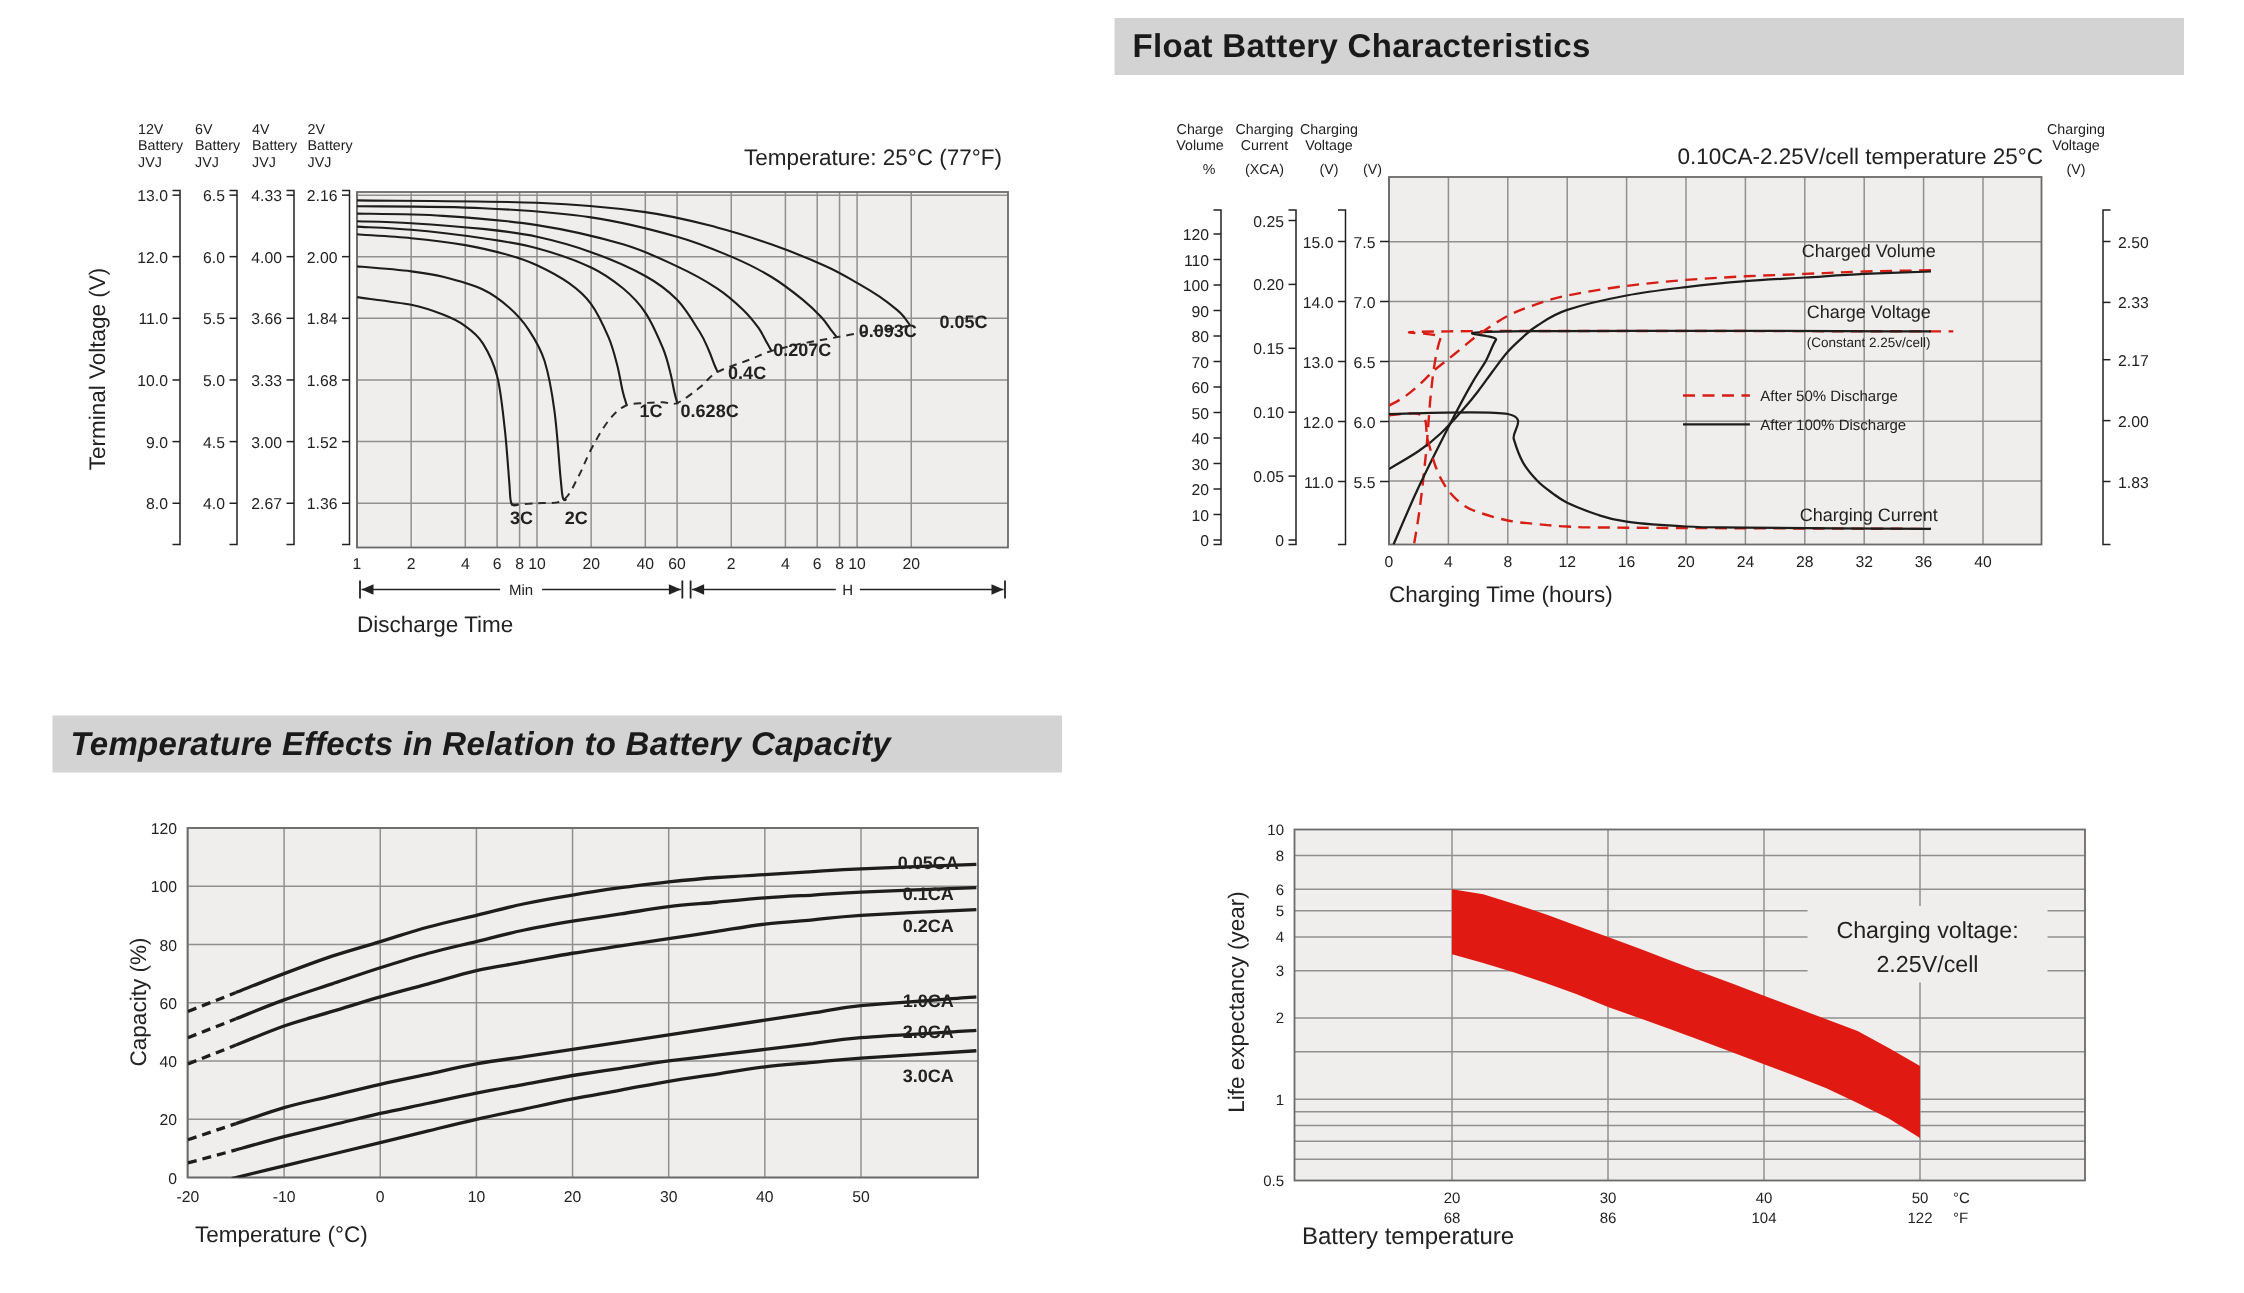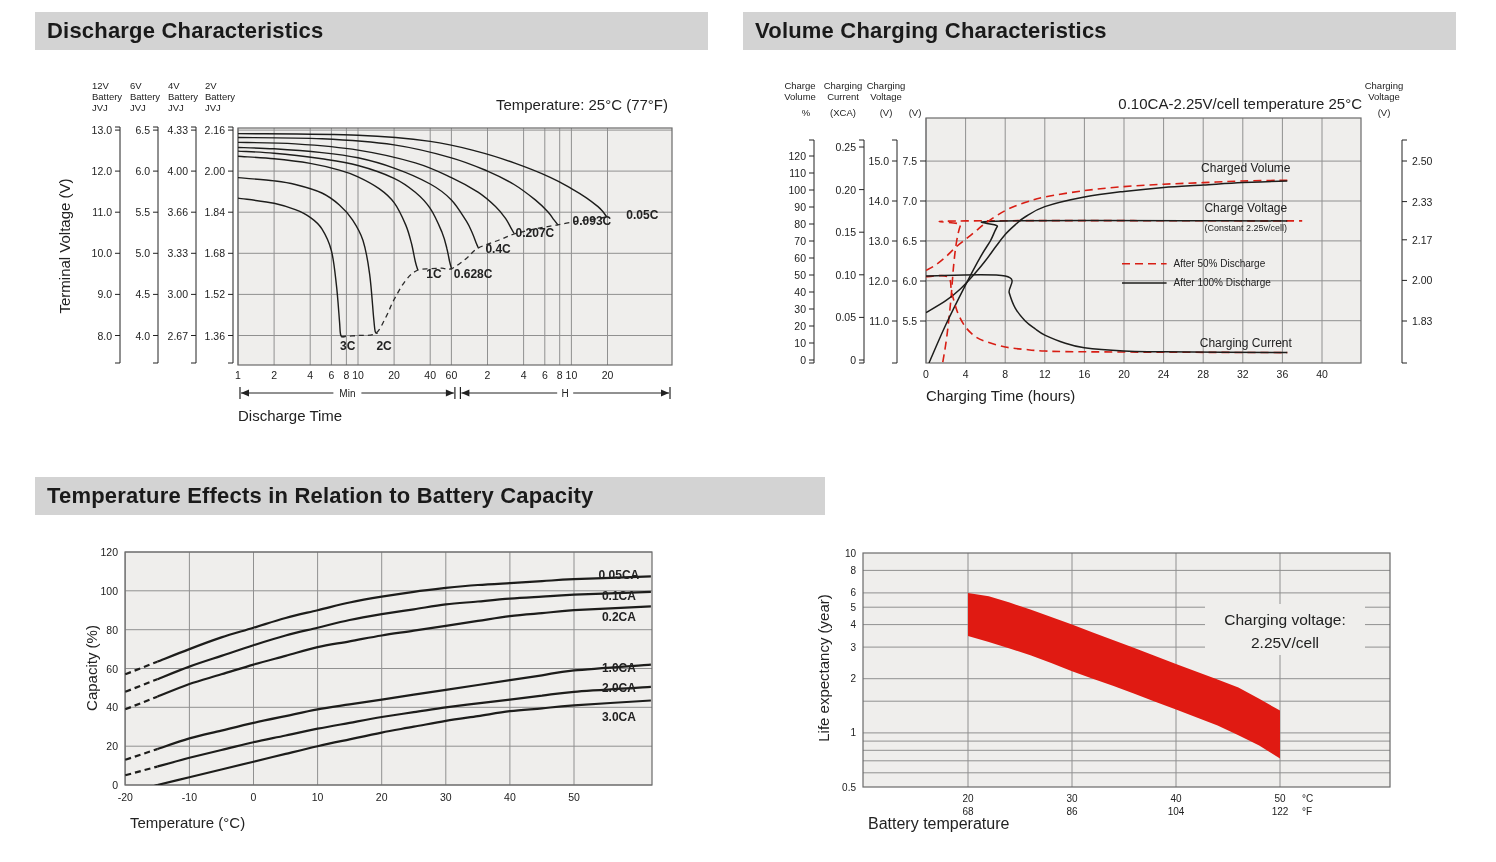--- a/index.html
+++ b/index.html
@@ -1,30 +1,29 @@
 <!DOCTYPE html>
 <html><head>
 <meta charset="utf-8">
 <style>
   html,body{margin:0;padding:0;background:#ffffff;}
   .page{position:relative;width:1496px;height:862px;background:#ffffff;font-family:"Liberation Sans",sans-serif;overflow:hidden;}
   .hdr{position:absolute;height:38px;background:#d3d3d3;color:#1a1a1a;font-weight:bold;font-size:22px;line-height:38px;padding-left:12px;box-sizing:border-box;letter-spacing:.2px;}
   #h-discharge{left:35px;top:12px;width:673px;}
   #h-float{left:743px;top:12px;width:713px;}
-  #h-capacity{left:35px;top:477px;width:790px;}
+  #h-capacity{left:35px;top:477px;width:673px;font-style:italic;}
   #h-life{left:743px;top:477px;width:713px;}
   svg#charts{position:absolute;left:0;top:0;}
   svg text{font-family:"Liberation Sans",sans-serif;fill:#222222;}
 </style>
 </head>
 <body>
 
 <div class="page">
-  <div class="hdr" id="h-discharge">Discharge Characteristics</div>
-  <div class="hdr" id="h-float">Volume Charging Characteristics</div>
+  <div class="hdr" id="h-float">Float Battery Characteristics</div>
   <div class="hdr" id="h-capacity">Temperature Effects in Relation to Battery Capacity</div>
   <svg id="charts" width="1496" height="862" viewBox="0 0 1496 862">
       <g>
         <rect x="238" y="128" width="434" height="237" fill="#efeeec"></rect>
         <clipPath id="clip-dis">
           <rect x="238" y="128" width="434" height="237"></rect>
         </clipPath>
         <line x1="238.0" y1="128" x2="238.0" y2="365" stroke="#909090" stroke-width="1"></line>
         <line x1="274.1" y1="128" x2="274.1" y2="365" stroke="#909090" stroke-width="1"></line>
         <line x1="310.2" y1="128" x2="310.2" y2="365" stroke="#909090" stroke-width="1"></line>

